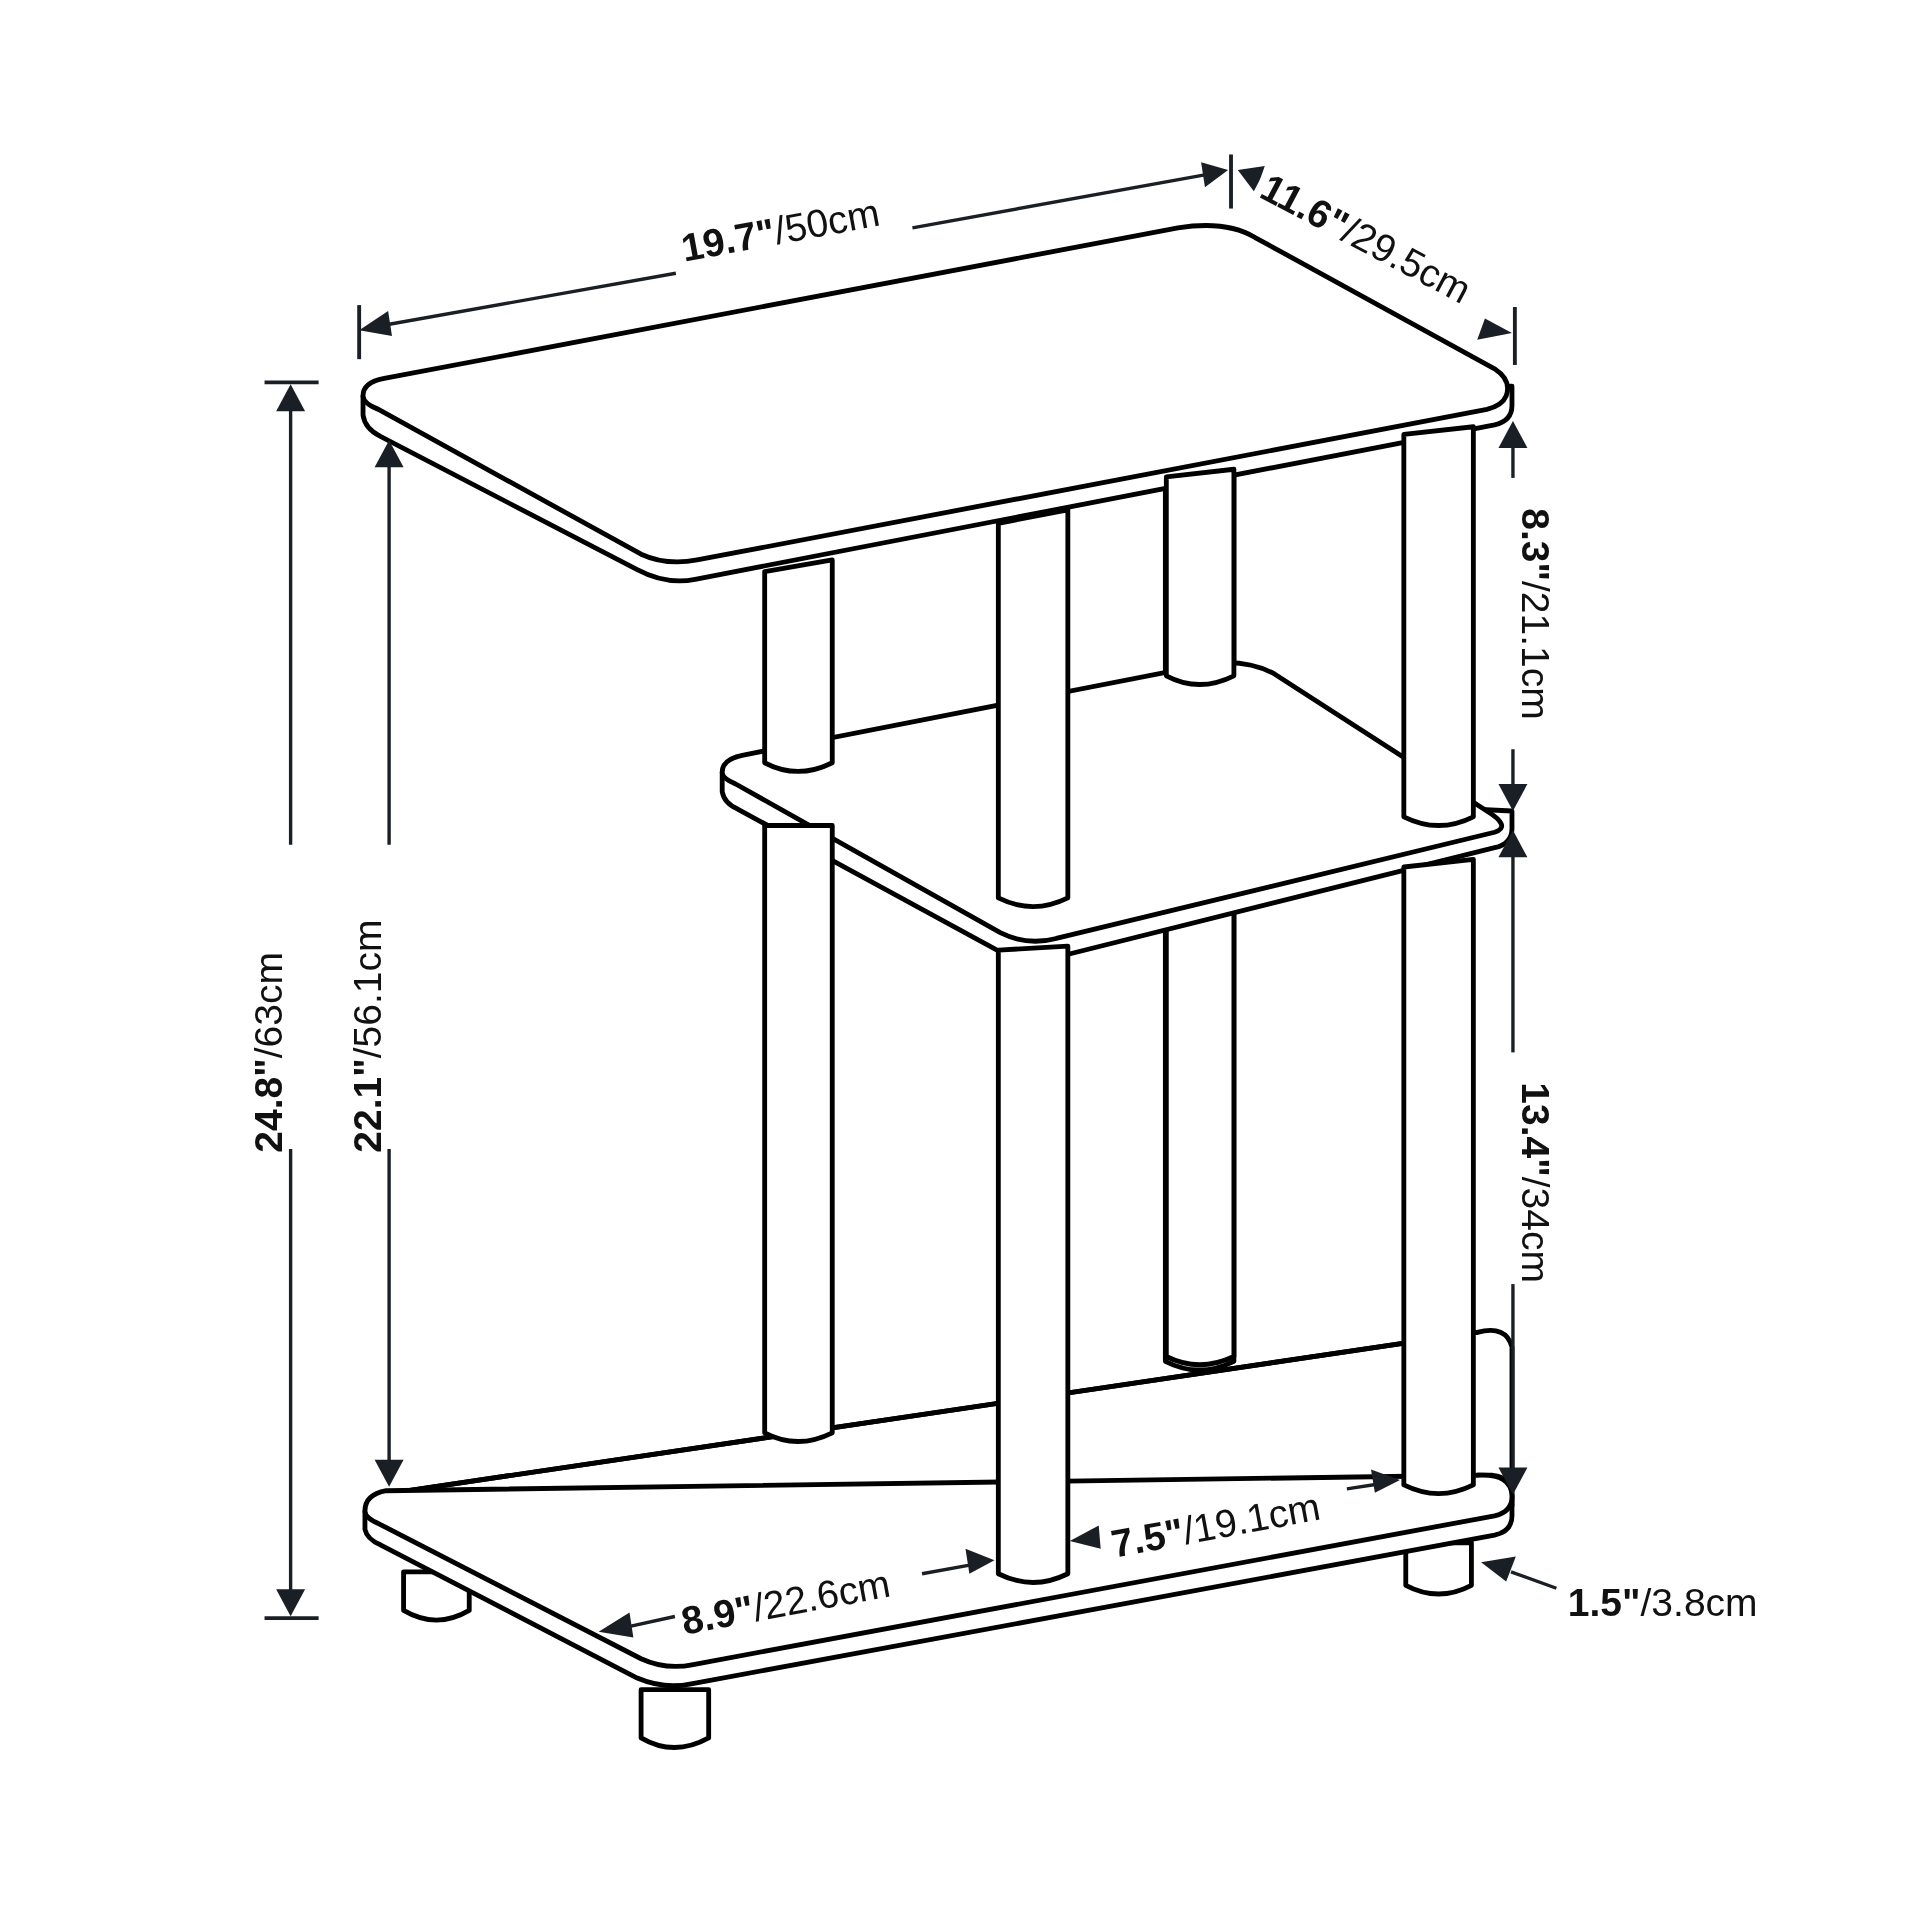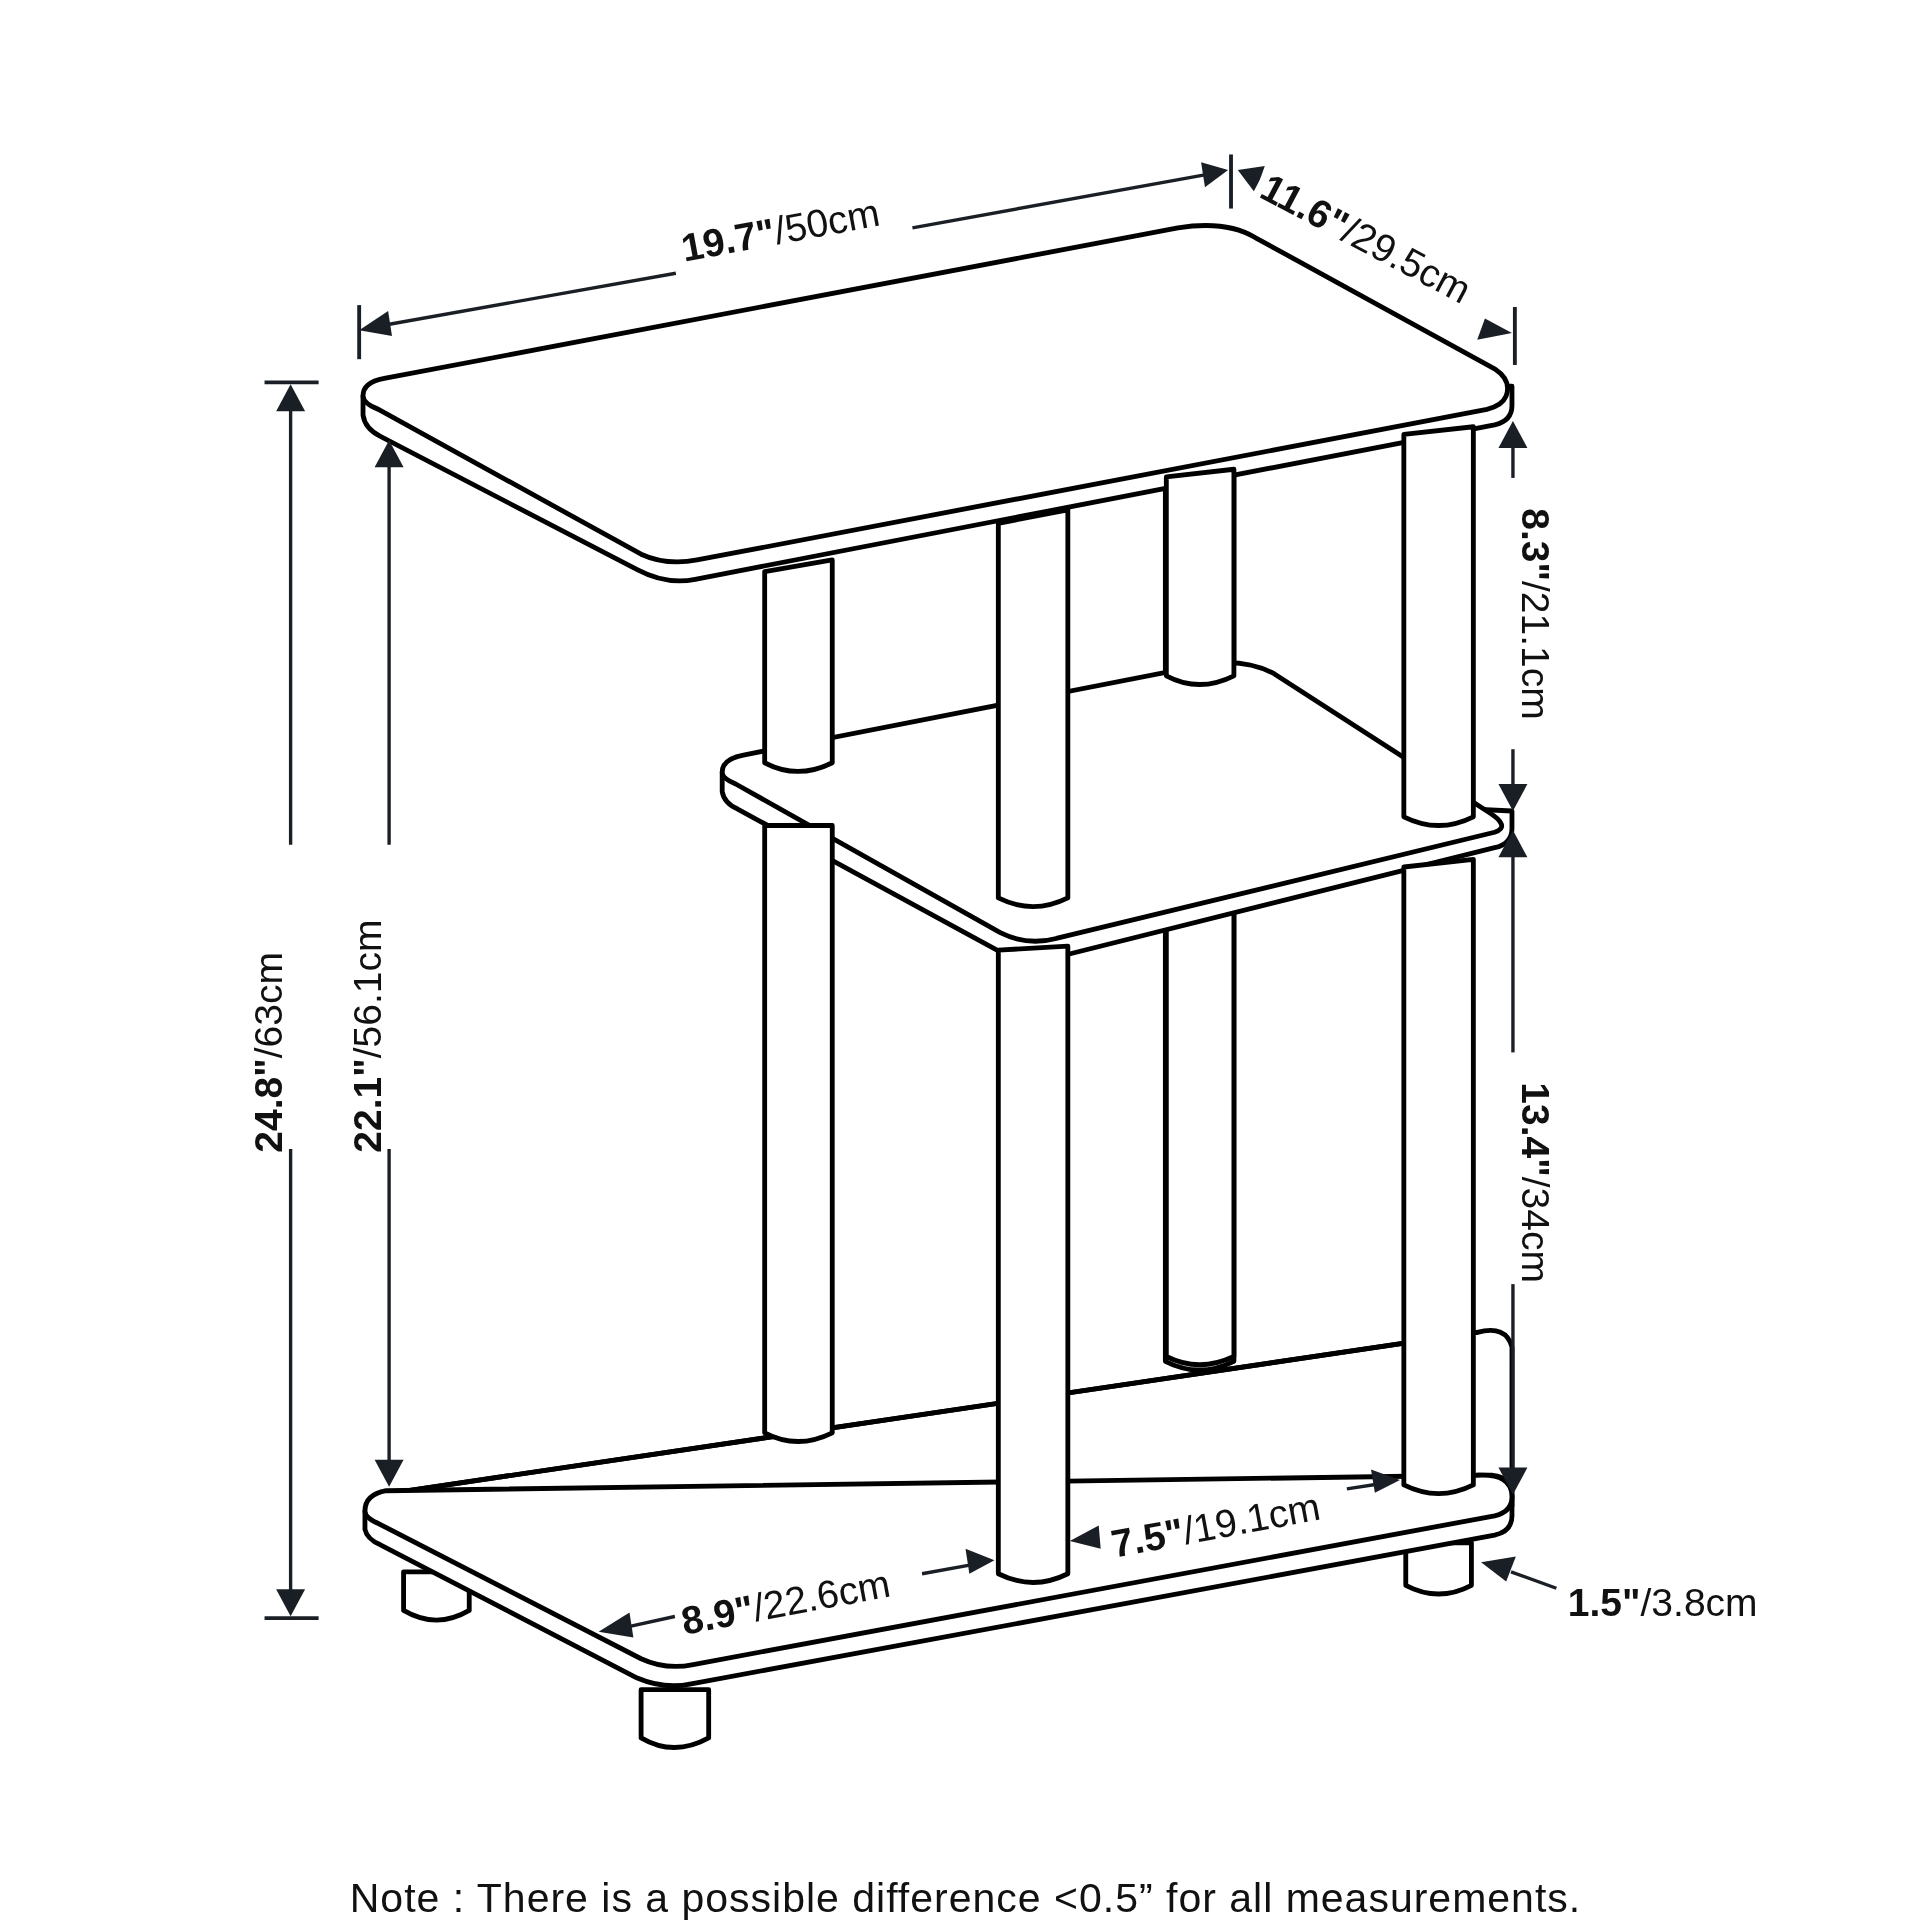--- a/index.html
+++ b/index.html
@@ -219,15 +219,14 @@
   </div>
 
   <div class="label" style="left:1106px; top:1526px; transform: rotate(-10.5deg);">
     <b>7.5"</b><span class="metric">/19.1cm</span>
   </div>
 
   <div class="label" style="left:1562px; top:1583px;">
     <b>1.5"</b><span class="metric">/3.8cm</span>
   </div>
 
-  <div id="note">Note : There is a possible difference &lt;0.5” for all measurements.</div>
 </div>
 
 
 </body></html>

